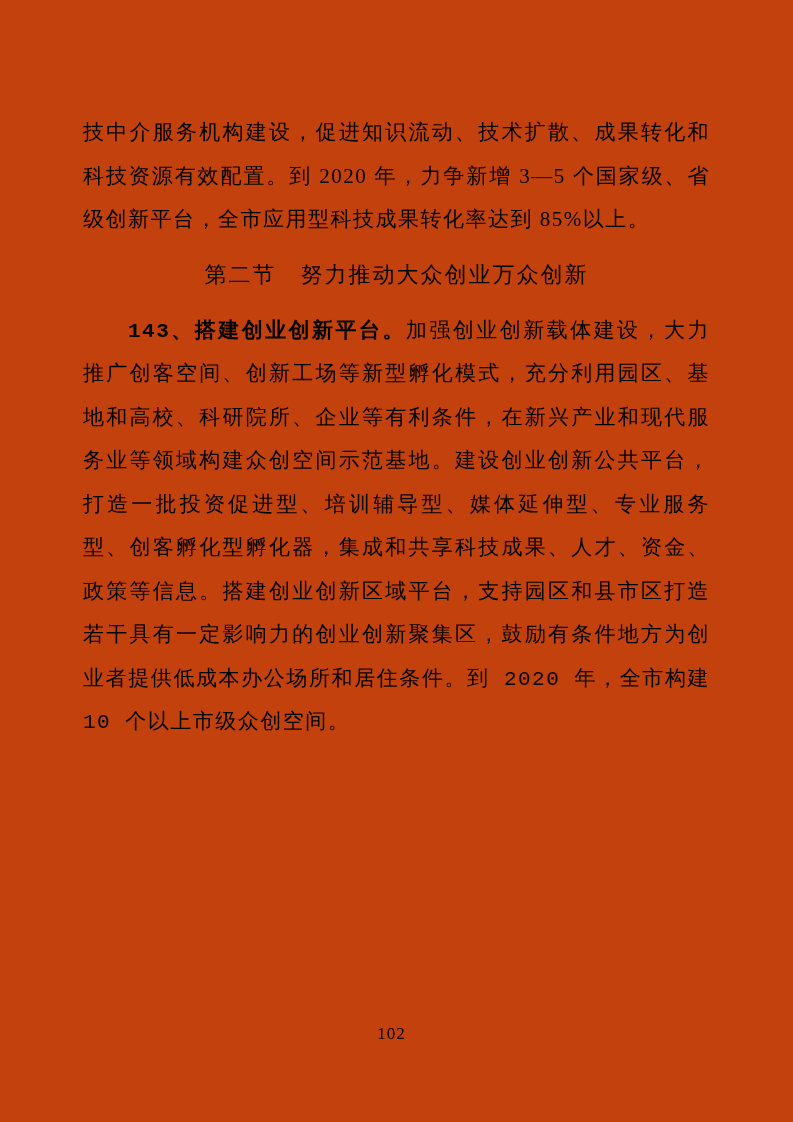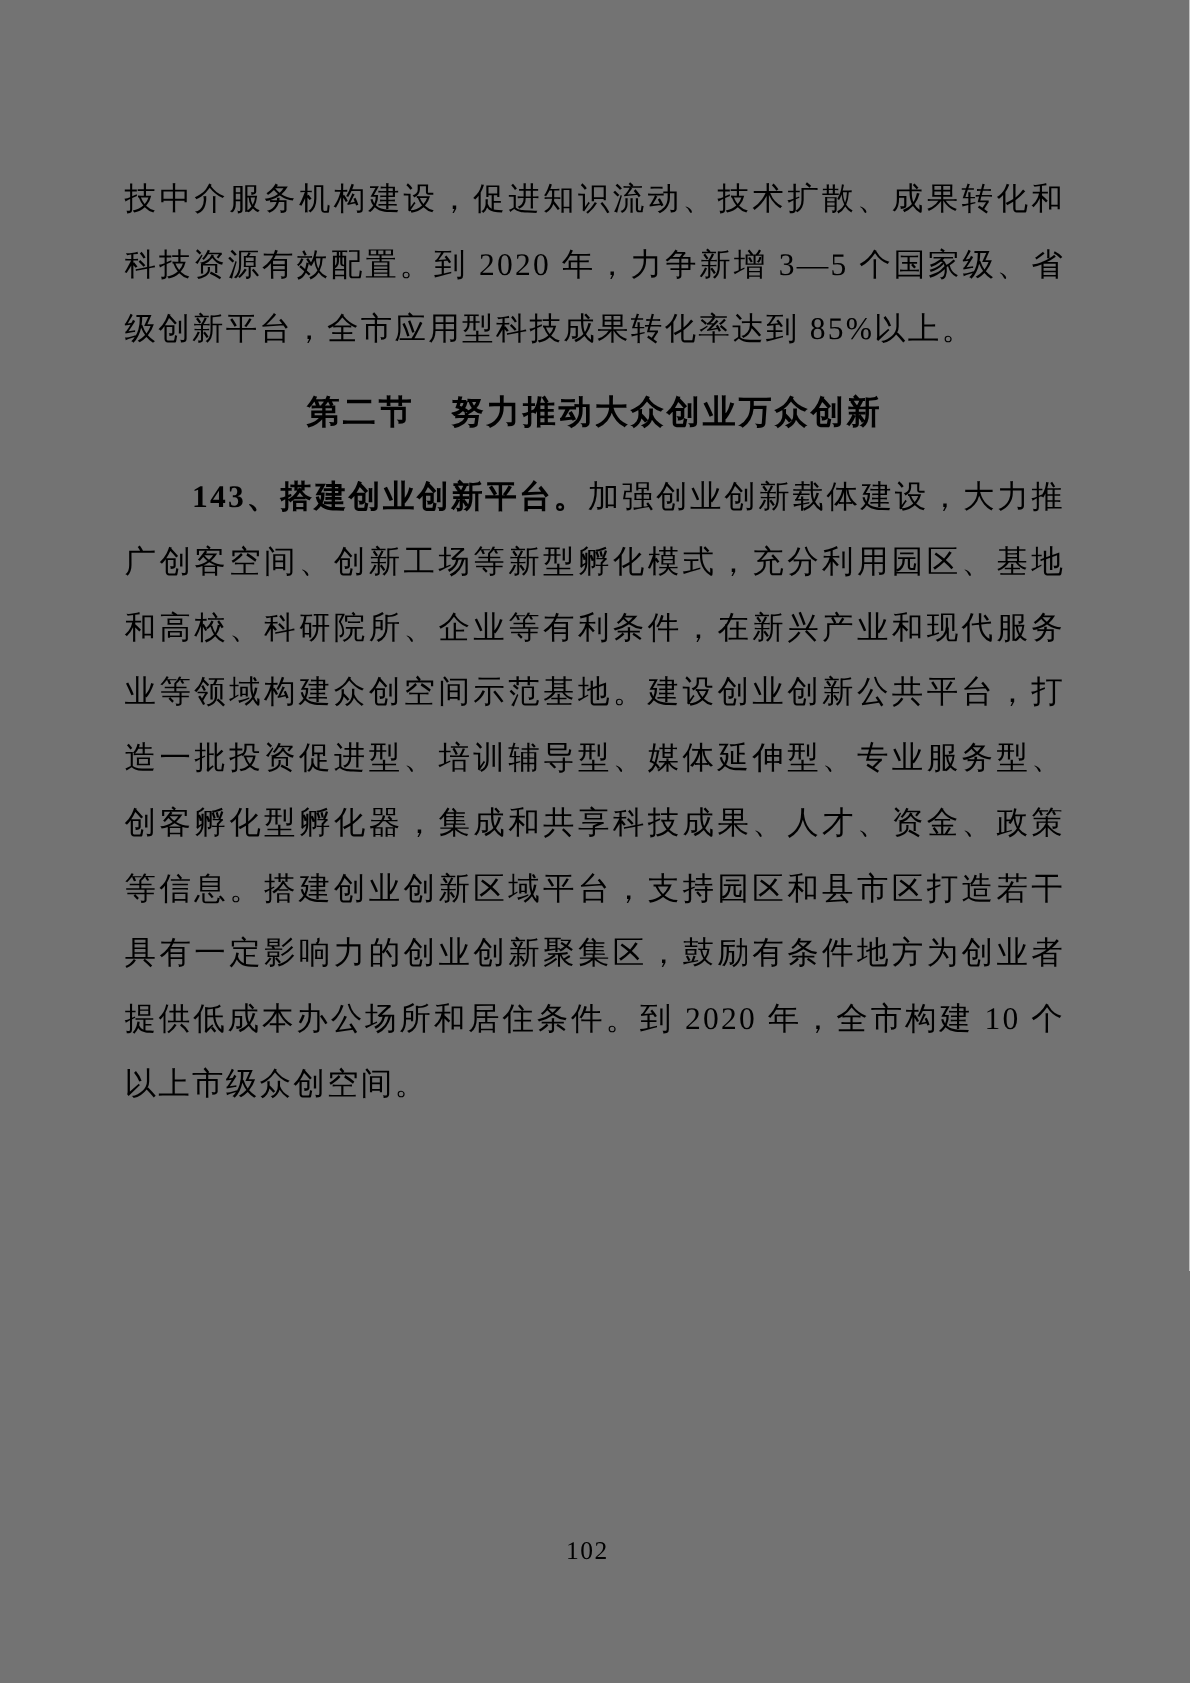--- a/index.html
+++ b/index.html
@@ -4,49 +4,50 @@
 <style>
   html, body {
     margin: 0;
     padding: 0;
     background: #ffffff;
   }
   .page {
     position: relative;
     width: 793px;
     height: 1122px;
-    background: #737373;
+    background: #c2410c;
     color: #000000;
     font-family: "Liberation Serif", "DejaVu Serif", serif;
     overflow: hidden;
   }
   .body-text {
     position: absolute;
     left: 83px;
     right: 83px;
     top: 111px;
   }
   .para {
     margin: 0;
     font-size: 21px;
     line-height: 43.5px;
     text-align: justify;
     text-justify: inter-ideograph;
     letter-spacing: 1.5px;
   }
   .para.indent {
     text-indent: 45px;
+    font-family: Liberation Mono, monospace;
   }
   .lead {
     font-weight: bold;
   }
   .section-heading {
     margin: 11px 0 13px 0;
     font-size: 22px;
-    font-weight: bold;
+    font-weight: normal;
     line-height: 44px;
     text-align: center;
     letter-spacing: 2px;
   }
   .footer {
     position: absolute;
     left: 0;
     right: 10px;
     top: 1024px;
     text-align: center;

